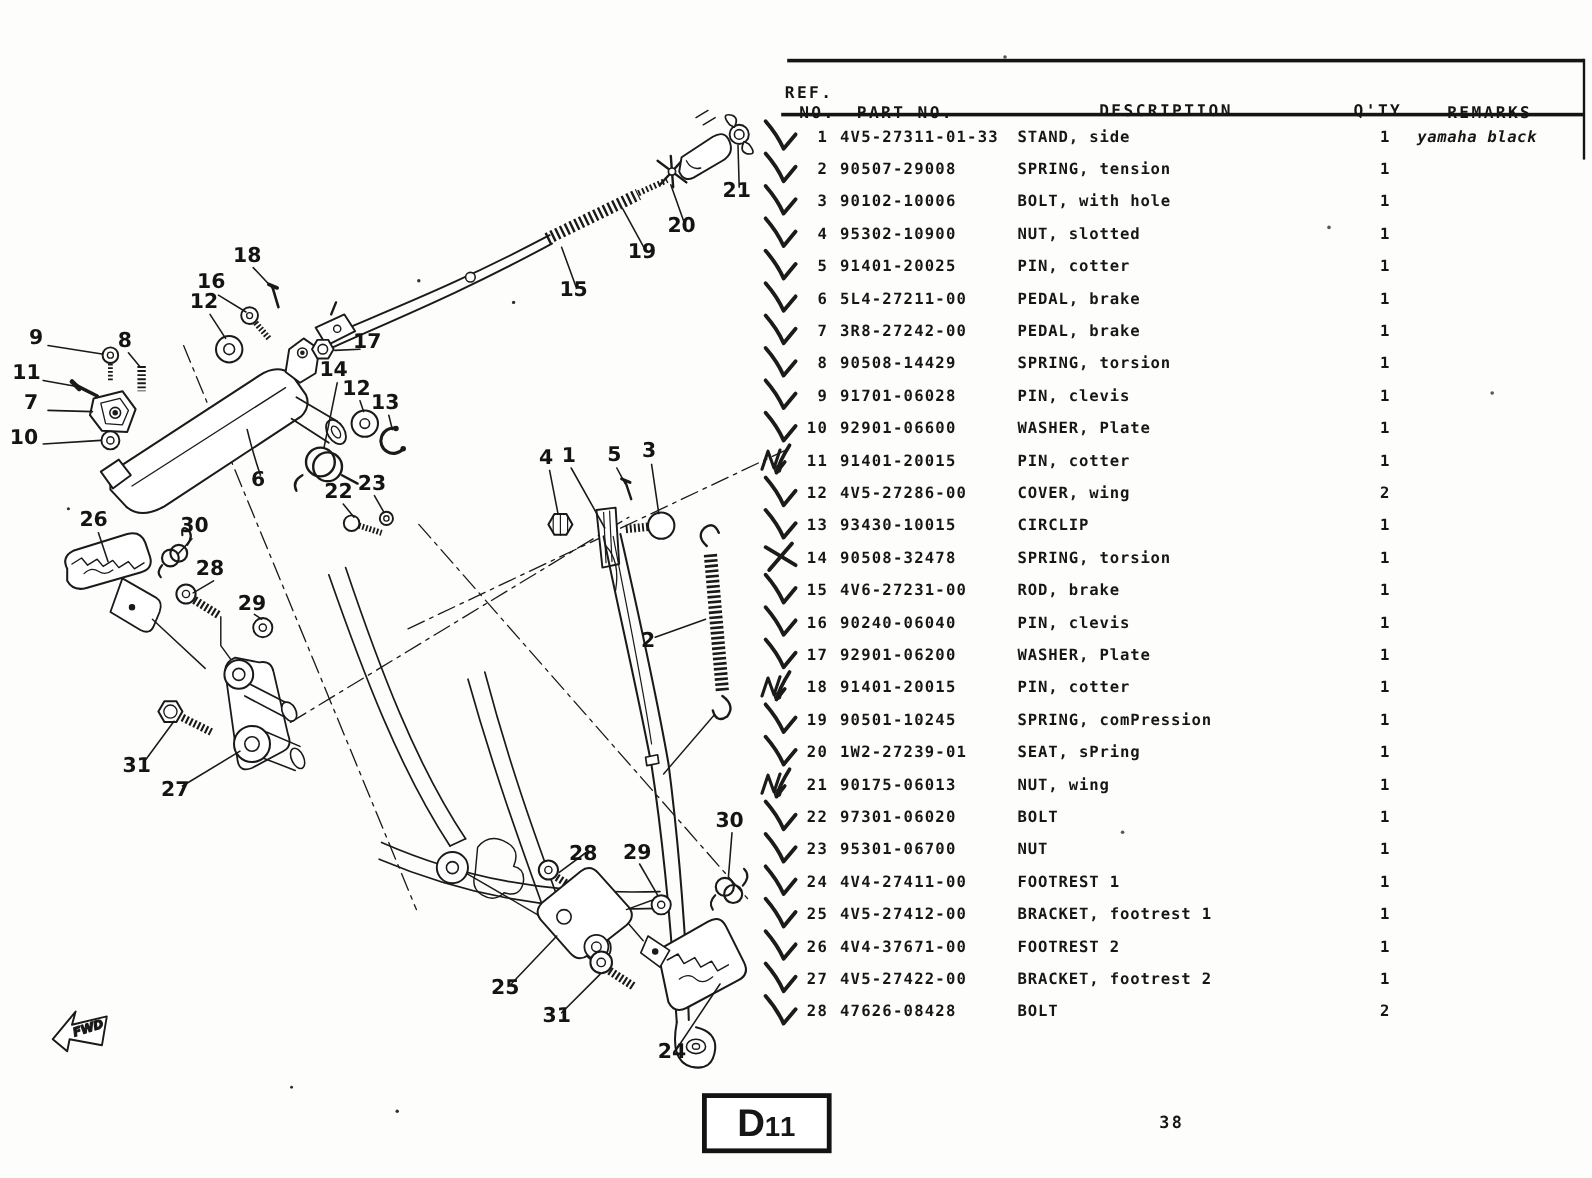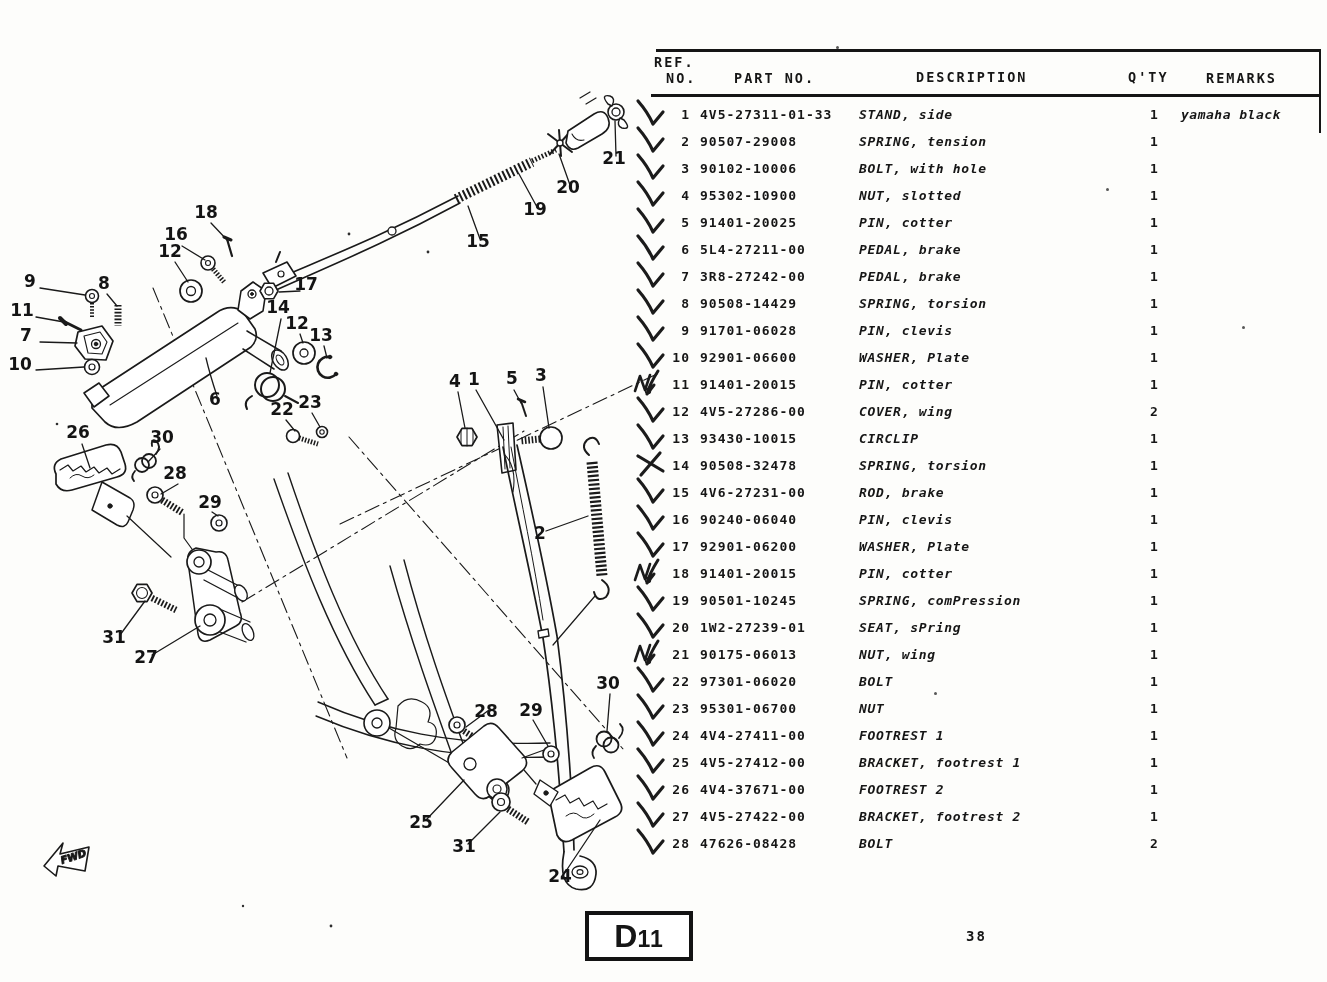--- a/index.html
+++ b/index.html
@@ -13,28 +13,28 @@
   .callout{font:700 17px "DejaVu Sans",sans-serif;fill:#141414;}
   .fwdtxt{font:italic 700 10px "DejaVu Sans",sans-serif;fill:#141414;}
   
   #table{position:absolute;left:630px;top:22px;width:697px;height:940px;}
   #fig-title{position:absolute;left:38px;top:2px;font:700 16px/20px "DejaVu Sans Mono",monospace;
              letter-spacing:3px;white-space:pre;}
   .rule{position:absolute;background:#151515;height:2.5px;}
   #rule-title{left:26px;top:27px;width:664px;}
   #rule-head{left:21px;top:72px;width:669px;}
   #right-border{position:absolute;left:689px;top:27px;width:2px;height:84px;background:#151515;}
-  .hdr{position:absolute;font:700 13.5px/16px "DejaVu Sans Mono",monospace;letter-spacing:2px;white-space:pre;}
+  .hdr{position:absolute;font:700 13.5px/16px "DejaVu Sans Mono",monospace;letter-spacing:2px;white-space:pre;margin-top:16px;}
   .row{position:absolute;left:0;width:697px;height:27px;font:700 13px/27px "DejaVu Sans Mono",monospace;}
   .row span{position:absolute;white-space:pre;}
   .mark{left:0;top:-3px;width:44px;height:32px;}
   .mark svg{width:44px;height:32px;}
   .ref{left:18px;width:42px;text-align:right;letter-spacing:1px;}
   .part{left:70px;letter-spacing:1px;}
-  .desc{left:229px;letter-spacing:0.7px;font-style:italic;}
+  .desc{left:218px;letter-spacing:0.7px;}
   .qty{left:506px;width:36px;text-align:center;}
   .rem{left:551px;letter-spacing:0.5px;font-style:italic;}
   
   #plate-box{position:absolute;left:585px;top:911px;width:100px;height:42px;border:4px solid #131313;
              background:#fff;display:flex;align-items:center;justify-content:center;}
   #plate-letter{font:700 32px/32px "Liberation Sans",sans-serif;}
   #plate-digits{font:700 23px/23px "Liberation Sans",sans-serif;margin-top:7px;letter-spacing:1px;}
   #page-number{position:absolute;left:966px;top:928px;font:700 14px "DejaVu Sans Mono",monospace;letter-spacing:2px;}
   .speck{position:absolute;width:3px;height:3px;border-radius:50%;background:#3a3a3a;opacity:.85;}
 </style>
@@ -315,21 +315,21 @@
       </g>
   </svg>
 
   <div id="table">
     <div id="rule-title" class="rule"></div>
     <div id="rule-head" class="rule"></div>
     <div id="right-border"></div>
 
     <span class="hdr" style="left:24px;top:32px">REF.</span>
     <span class="hdr" style="left:36px;top:48px">NO.</span>
-    <span class="hdr" style="left:104px;top:48px">PART NO.</span>
+    <span class="hdr" style="left:84px;top:48px">PART NO.</span>
     <span class="hdr" style="left:286px;top:47px">DESCRIPTION</span>
     <span class="hdr" style="left:498px;top:47px">Q'TY</span>
     <span class="hdr" style="left:576px;top:48px">REMARKS</span>
 
     <div>
         <div class="row" style="top: 79px;">
       <span class="mark"><svg viewBox="0 0 44 32">
               <path d="M8 3 C15 11 19 17 23 26 L33 14" stroke="#1b1b1b" stroke-width="3.2" fill="none" stroke-linecap="round" stroke-linejoin="round"></path>
             </svg></span>
       <span class="ref">1</span>

